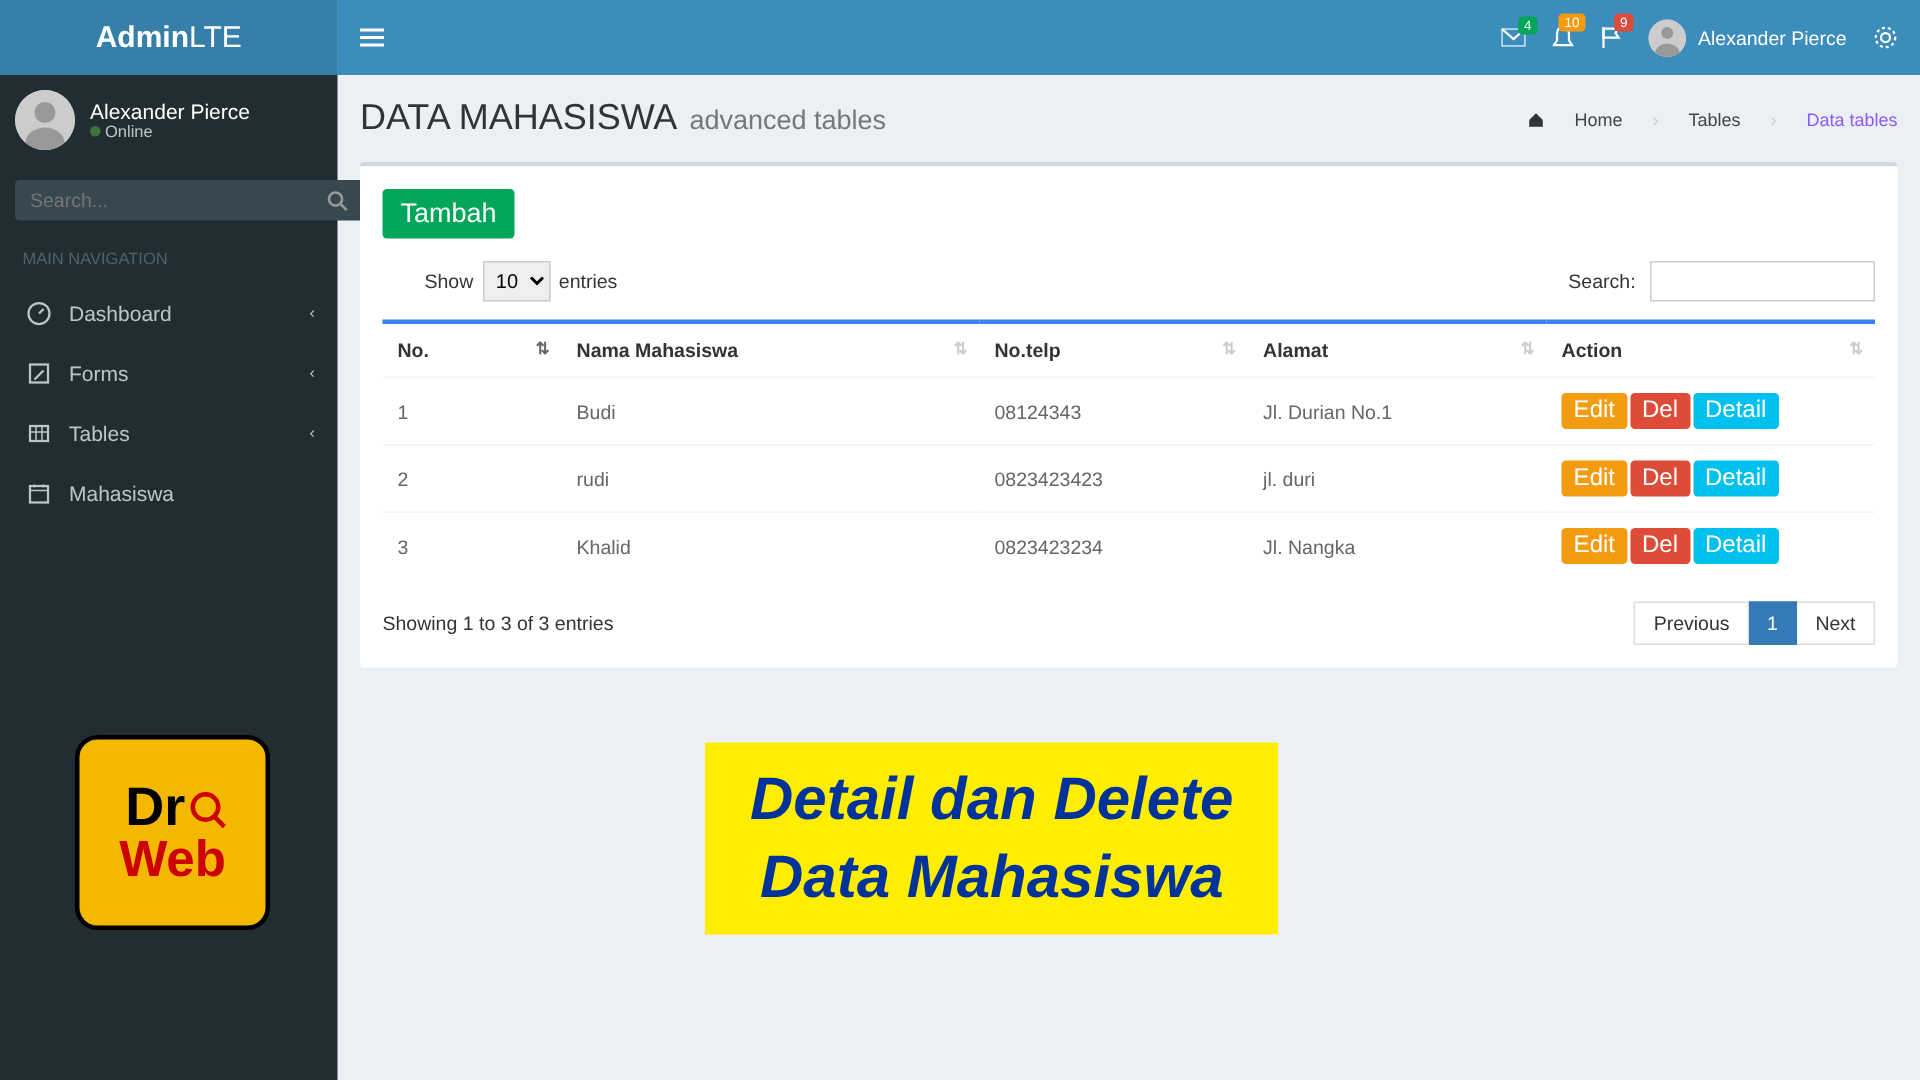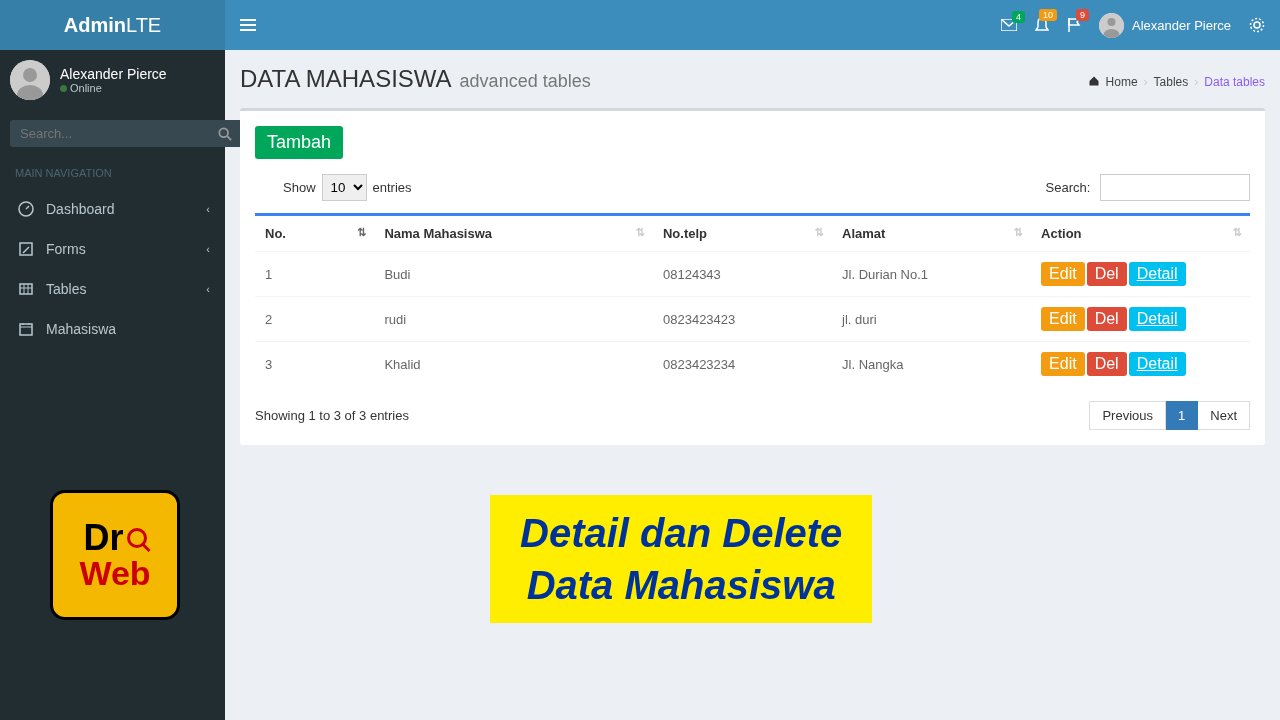--- a/index.html
+++ b/index.html
@@ -34,50 +34,50 @@
 .badge-n { position: absolute; top: -8px; right: -8px; font-size: 9px; padding: 1px 4px; border-radius: 3px; color: #fff; }
 .badge-g { background: #00a65a; }
 .badge-y { background: #f39c12; }
 .badge-r { background: #dd4b39; }
 .top-user { display: flex; align-items: center; gap: 8px; font-size: 13px; }
 .top-user-img { width: 25px; height: 25px; border-radius: 50%; background: #ddd; overflow: hidden; }
 
 .content-header { padding: 15px; display: flex; align-items: baseline; }
 .content-title { font-size: 24px; font-weight: 400; color: #333; }
 .content-sub { font-size: 18px; color: #777; margin-left: 8px; }
-.breadcrumb { margin-left: auto; font-size: 12px; color: #444; display: flex; gap: 6px; }
+.breadcrumb { margin-left: auto; font-size: 12px; color: #444; display: flex; align-items: center; gap: 20px; }
 .breadcrumb .sep { color: #ccc; }
 .breadcrumb .active { color: #8b5cf6; }
 
 .box { background: #fff; margin: 0 15px 15px; border-radius: 3px; border-top: 3px solid #d2d6de; padding: 15px; }
 .btn-success { background: #00a65a; color: #fff; border: none; padding: 6px 12px; border-radius: 3px; font-size: 18px; cursor: pointer; }
 
 .dt-controls { display: flex; align-items: center; margin-top: 15px; font-size: 13px; color: #333; margin-left: 28px; }
 .dt-controls select { margin: 0 6px; padding: 4px; border: 1px solid #ccc; }
 .dt-search { margin-left: auto; }
 .dt-search input { border: 1px solid #ccc; padding: 5px 8px; margin-left: 6px; font-size: 13px; width: 150px; }
 
 table { width: 100%; border-collapse: collapse; margin-top: 12px; font-size: 13px; }
 th { text-align: left; padding: 10px; border-top: 3px solid #3b82f6; border-bottom: 1px solid #f4f4f4; color: #333; position: relative; }
 th .sort { position: absolute; right: 8px; color: #ccc; font-size: 11px; }
 th .sort-active { color: #666; }
 td { padding: 10px; border-top: 1px solid #f4f4f4; color: #666; }
 
 .btn-sm { display: inline-block; padding: 3px 8px; border-radius: 3px; color: #fff; font-size: 16px; cursor: pointer; border: none; margin-right: 2px; }
 .btn-warning { background: #f39c12; }
 .btn-danger { background: #dd4b39; }
-.btn-info { background: #00c0ef; text-decoration: underline; }
+.btn-info { background: #00c0ef; }
 
 .dt-footer { display: flex; align-items: center; margin-top: 15px; font-size: 13px; color: #333; }
 .pagination { margin-left: auto; display: flex; }
 .pagination button { padding: 6px 12px; border: 1px solid #ddd; background: #fff; color: #333; cursor: pointer; font-size: 13px; }
 .pagination button.active { background: #337ab7; color: #fff; border-color: #337ab7; }
 .pagination button + button { border-left: none; }
 
-.overlay-banner { position: absolute; left: 470px; top: 495px; background: #ffee00; padding: 12px 30px; font-size: 40px; font-weight: 700; font-style: italic; color: #003399; text-align: center; line-height: 1.3; font-family: Georgia, serif; margin-left: 20px; }
+.overlay-banner { position: absolute; left: 470px; top: 495px; background: #ffee00; padding: 12px 30px; font-size: 40px; font-weight: 700; font-style: italic; color: #003399; text-align: center; line-height: 1.3; font-family: Georgia, serif; }
 
 .drweb-logo { position: absolute; left: 50px; top: 490px; width: 130px; height: 130px; background: #f5b800; border: 3px solid #000; border-radius: 15px; display: flex; flex-direction: column; align-items: center; justify-content: center; }
 .drweb-logo .dr { font-size: 36px; font-weight: 900; color: #000; line-height: 1; display: flex; align-items: center; }
 .drweb-logo .web { font-size: 34px; font-weight: 900; color: #c00; line-height: 1; }
 .mag { width: 20px; height: 20px; border: 3px solid #c00; border-radius: 50%; position: relative; display: inline-block; margin-left: 3px; }
 .mag::after { content: ''; position: absolute; width: 10px; height: 3px; background: #c00; bottom: -4px; right: -7px; transform: rotate(45deg); }
 
 svg { display: block; }
 </style>
 </head>

